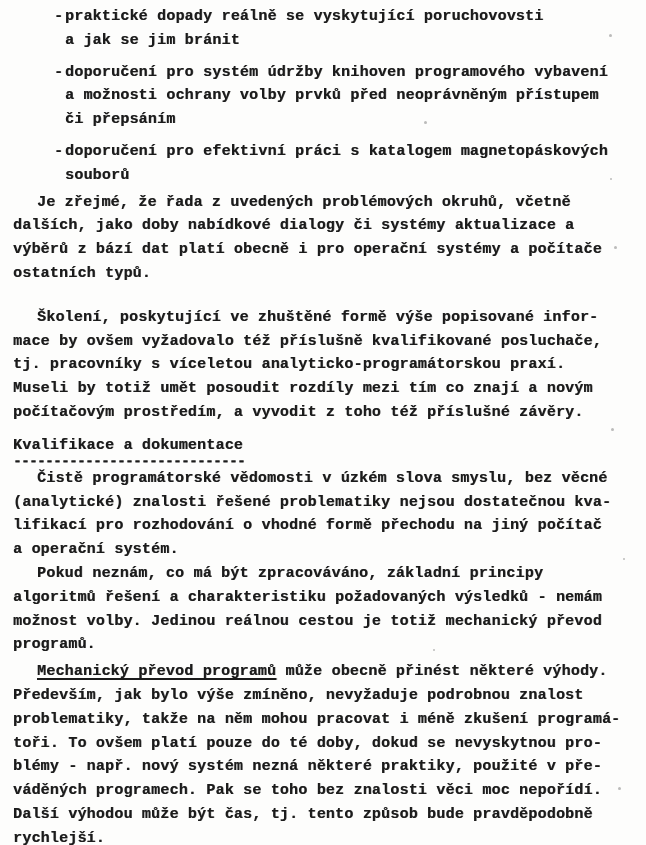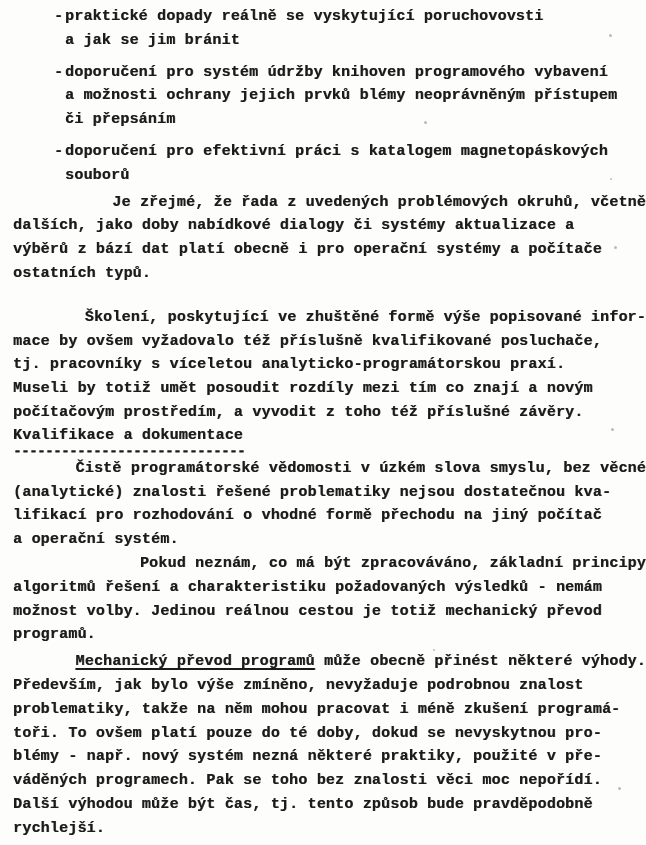--- a/index.html
+++ b/index.html
@@ -20,32 +20,33 @@
     box-sizing: border-box;
     padding-top: 5px;
   }
   .line {
     white-space: pre;
     line-height: 23.8px;
     padding-left: 13px;
     text-shadow: 0.5px 0 0 rgba(25,25,25,0.65);
   }
   
-  .line.indented { padding-left: 37px; text-align: right; }
+  .line.indented { padding-left: 37px; }
   
   .bullet-line { padding-left: 65px; position: relative; }
   .bullet-marker { position: absolute; left: 54px; top: 0; }
   .bullet-item + .bullet-item { margin-top: 8px; }
   .para { margin: 0; }
   #p1 { margin-top: 3px; }
   #p2 { margin-top: 20px; }
   #p3 { }
   #p4 { }
   #p5 { margin-top: 3px; }
   .heading {
+    margin-top: 10px;
     line-height: 21px;
     padding-left: 13px;
     white-space: pre;
     text-shadow: 0.5px 0 0 rgba(25,25,25,0.65);
   }
   .heading-dashes {
     line-height: 11px;
     padding-left: 13px;
     white-space: pre;
     letter-spacing: -1px;
@@ -70,21 +71,21 @@
 
   <div class="bullets">
 
     <div class="bullet-item">
       <div class="line bullet-line"><span class="bullet-marker">-</span><span>praktické dopady reálně se vyskytující poruchovovsti</span></div>
       <div class="line bullet-line">a jak se jim bránit</div>
     </div>
 
     <div class="bullet-item">
       <div class="line bullet-line"><span class="bullet-marker">-</span><span>doporučení pro systém údržby knihoven programového vybavení</span></div>
-      <div class="line bullet-line">a možnosti ochrany jejich prvků blémy neoprávněným přístupem</div>
+      <div class="line bullet-line">a možnosti ochrany volby prvků před neoprávněným přístupem</div>
       <div class="line bullet-line">či přepsáním</div>
     </div>
 
     <div class="bullet-item">
       <div class="line bullet-line"><span class="bullet-marker">-</span><span>doporučení pro efektivní práci s katalogem magnetopáskových</span></div>
       <div class="line bullet-line">souborů</div>
     </div>
 
   </div>
 

